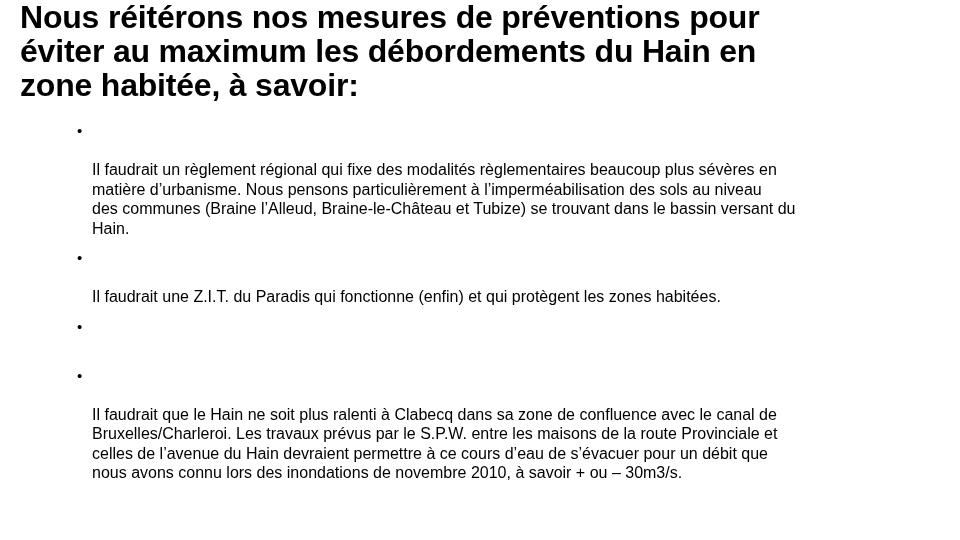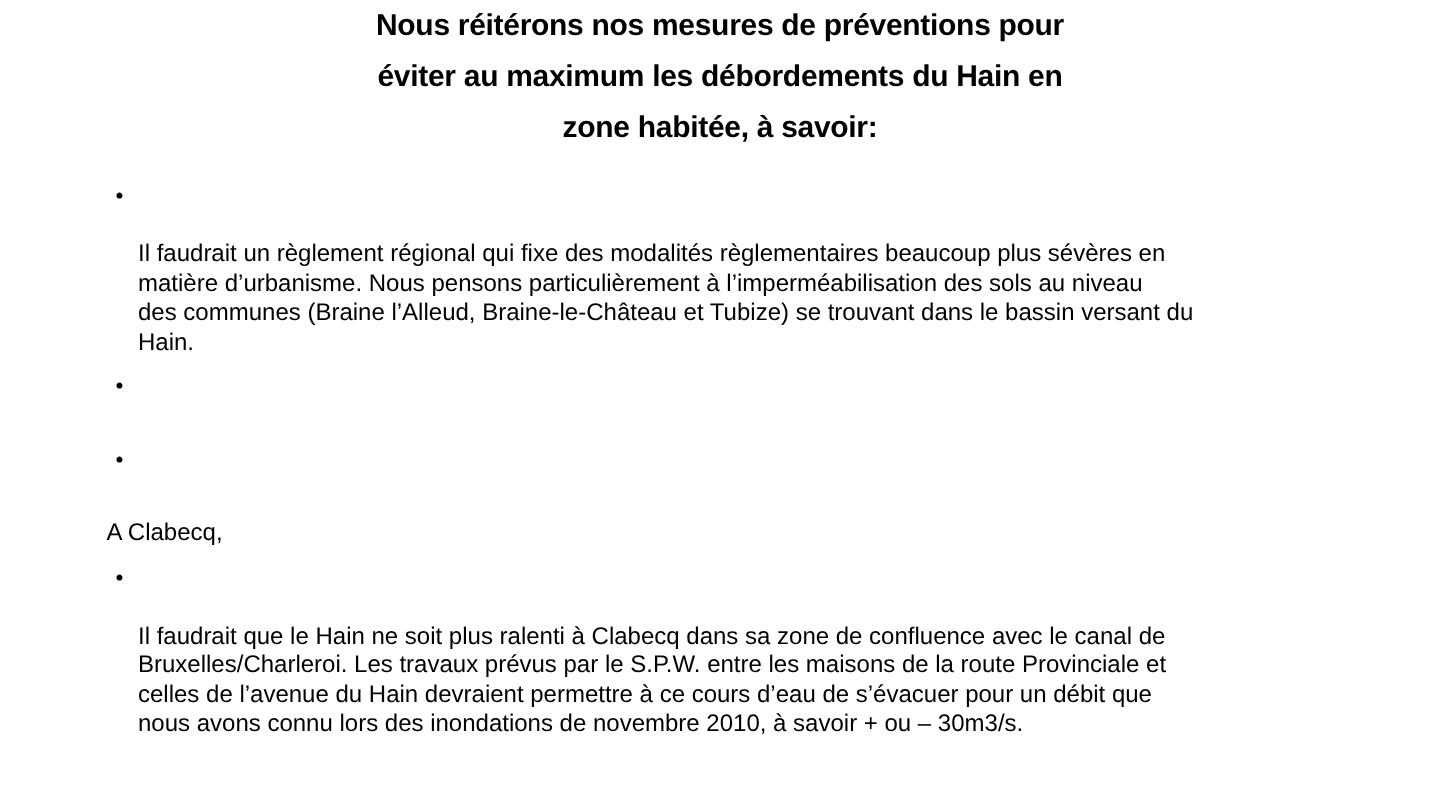--- a/index.html
+++ b/index.html
@@ -15,22 +15,22 @@
     overflow: hidden;
     font-family: "Liberation Sans", sans-serif;
     color: #000000;
   }
   .title {
     position: absolute;
     top: 0;
     left: 20px;
     right: 20px;
     margin: 0;
-    text-align: center;
-    font-size: 20px;
+    text-align: left;
+    font-size: 32px;
     line-height: 34px;
     font-weight: 700;
     letter-spacing: -0.2px;
     white-space: pre-line;
     color: #000000;
   }
   .body {
     position: absolute;
     top: 121px;
     left: 71px;
@@ -68,27 +68,27 @@
       <span class="marker">•</span>
       <span class="text">Il faudrait un règlement régional qui fixe des modalités règlementaires beaucoup plus sévères en
 matière d’urbanisme. Nous pensons particulièrement à l’imperméabilisation des sols au niveau
 des communes (Braine l’Alleud, Braine-le-Château et Tubize) se trouvant dans le bassin versant du
 Hain.</span>
     </div>
 
 
     <div class="para bullet">
       <span class="marker">•</span>
+      <span class="text">Il faudrait une Z.I.T. du Paradis qui fonctionne (enfin) et qui protègent les zones habitées.</span>
     </div>
 
     <div class="para bullet">
       <span class="marker">•</span>
     </div>
 
-    <div class="para plain">A Clabecq,</div>
 
     <div class="para bullet">
       <span class="marker">•</span>
       <span class="text">Il faudrait que le Hain ne soit plus ralenti à Clabecq dans sa zone de confluence avec le canal de
 Bruxelles/Charleroi. Les travaux prévus par le S.P.W. entre les maisons de la route Provinciale et
 celles de l’avenue du Hain devraient permettre à ce cours d’eau de s’évacuer pour un débit que
 nous avons connu lors des inondations de novembre 2010, à savoir + ou – 30m3/s.</span>
     </div>
 
   </div>

